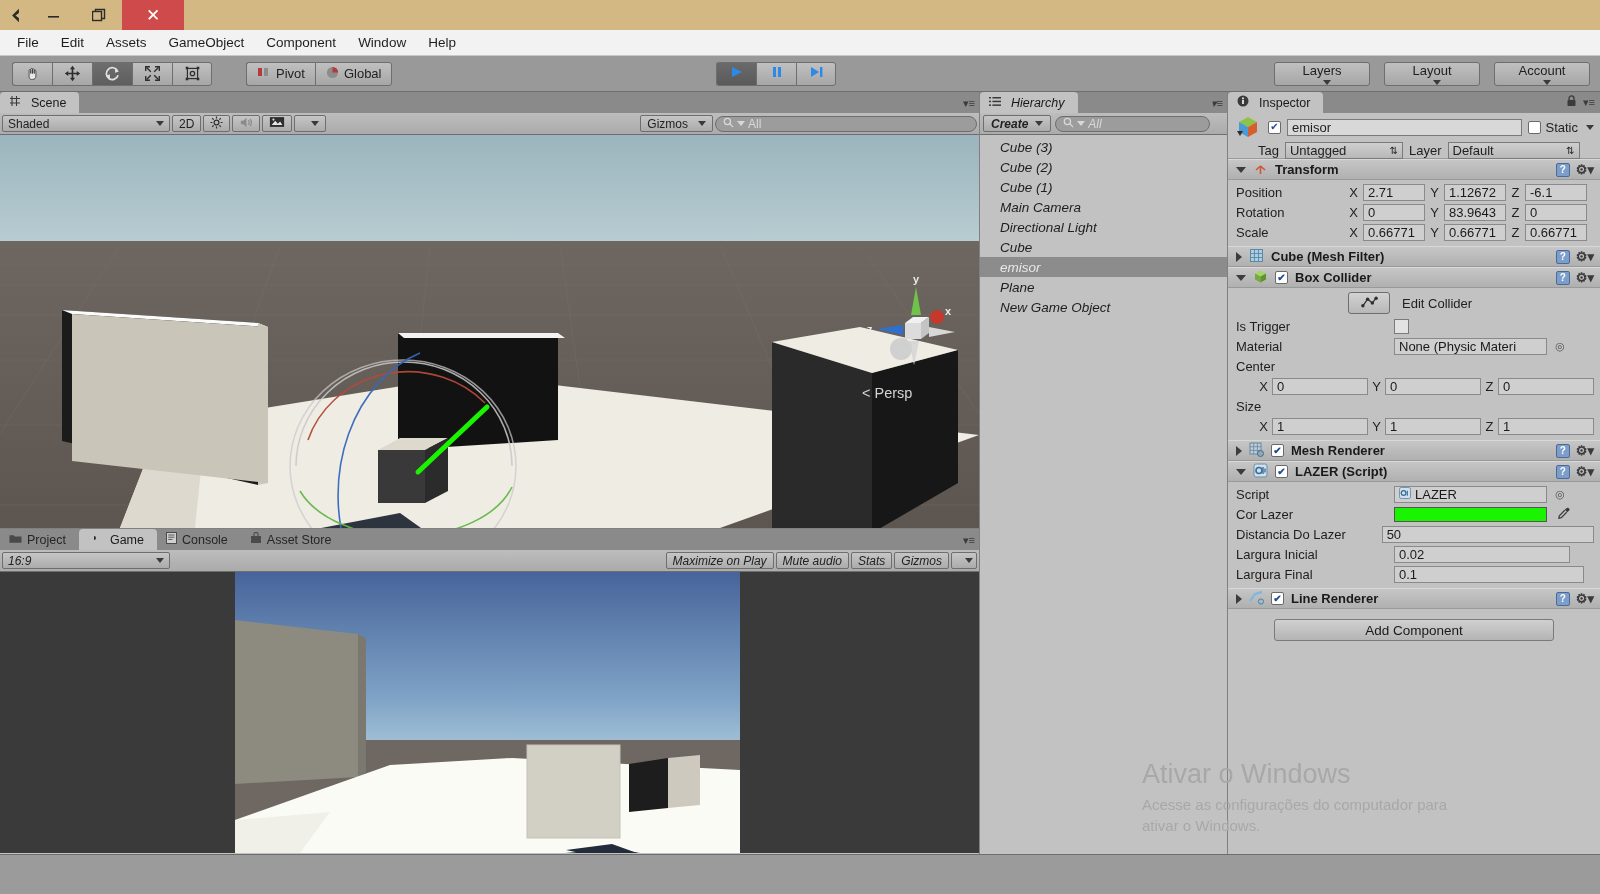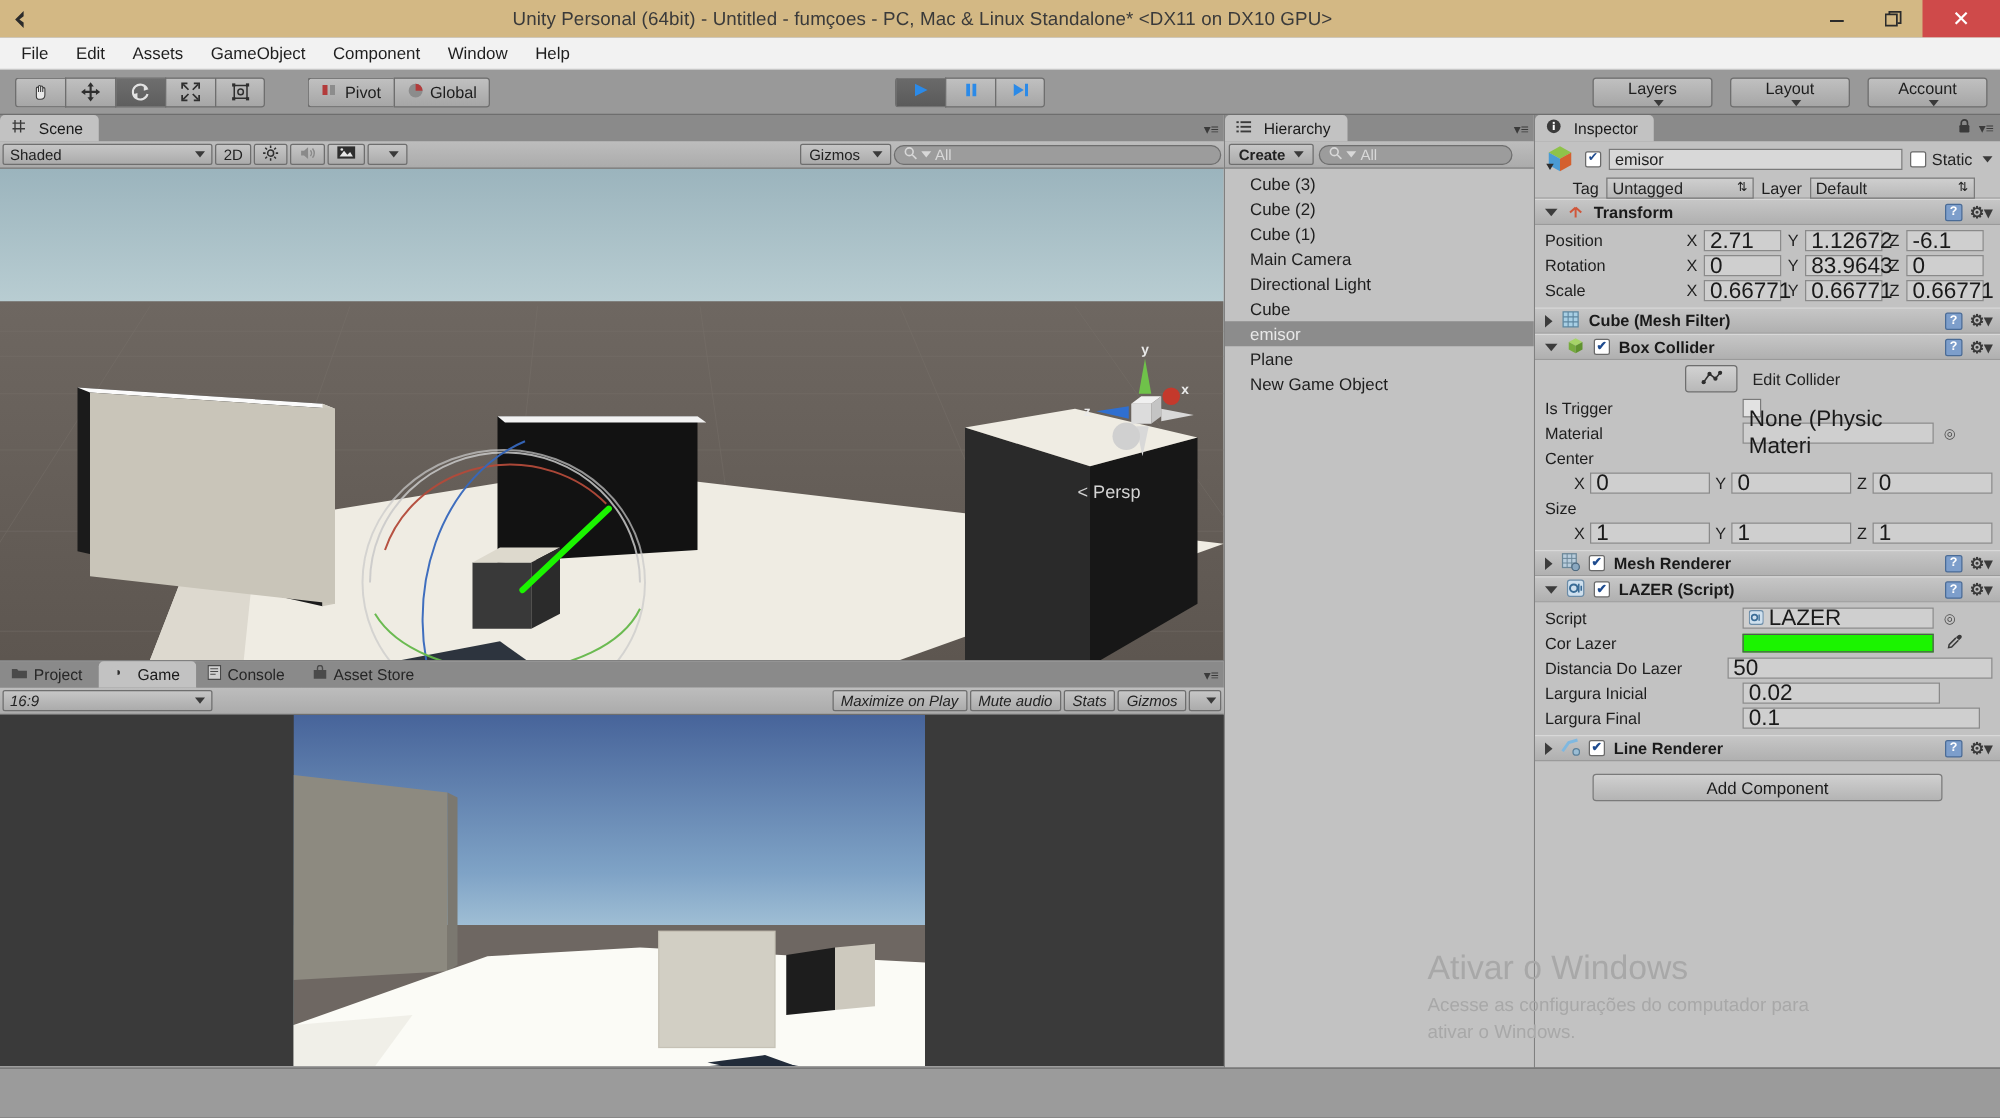--- a/index.html
+++ b/index.html
@@ -106,21 +106,21 @@
   .st-btn { height:17px;min-width:26px;padding:0 6px;background:linear-gradient(#c6c6c6,#ababab);border:1px solid #6e6e6e;border-radius:2px;display:flex;align-items:center;justify-content:center;font-size:12px;}
   .st-spacer { flex:1; }
   .search-box {
     width: 262px; height: 16px; background: #9c9c9c; border: 1px solid #6e6e6e;
     border-radius: 8px; display: flex; align-items: center; padding: 0 7px; gap: 3px;
     font-size: 12px; color: #d8d8d8;
   }
   .scene-view { position: relative; width: 979px; height: 393px; overflow: hidden; }
 
   
-  .hier-panel { position: absolute; left: 980px; top: 92px; width: 247px; height: 762px; background: #c2c2c2; }
+  .hier-panel { position: absolute; left: 980px; top: 92px; width: 247px; height: 762px; background: #c2c2c2; font-style: italic; }
   .hier-toolbar { height: 22px; background: linear-gradient(#bdbdbd,#ababab); display:flex; align-items:center; gap:4px; padding:0 3px; border-bottom:1px solid #6e6e6e;}
   .create-btn { height:17px;padding:0 7px;background:linear-gradient(#c6c6c6,#ababab);border:1px solid #6e6e6e;border-radius:2px;display:flex;align-items:center;gap:5px;font-size:12px;font-weight:bold;}
   .hier-list { background: #c2c2c2; height: 719px; padding-top: 2px; }
   .hier-row { height: 20px; display: flex; align-items: center; padding-left: 20px; font-size: 13.5px; color: #1e1e1e; }
   .hier-row.selected { background: #8c8c8c; color: #e8e8e8; }
 
   
   .insp-panel { position: absolute; left: 1228px; top: 92px; width: 372px; height: 762px; background: #c2c2c2; }
   .insp-head {
     height: 46px; background: #c2c2c2; border-bottom: 1px solid #9a9a9a;
@@ -143,21 +143,21 @@
   }
   .foldout { width:0;height:0;border-top:5px solid transparent;border-bottom:5px solid transparent;border-left:6px solid #3c3c3c;}
   .foldout.open { border-left:5px solid transparent;border-right:5px solid transparent;border-top:6px solid #3c3c3c;border-bottom:none;}
   .hdr-right { margin-left:auto; display:flex; align-items:center; gap:6px; }
   .help-ic { width:14px;height:14px;background:#7d9ecb;border:1px solid #4a6b96;border-radius:2px;color:#fff;font-size:10px;display:flex;align-items:center;justify-content:center;font-weight:bold;}
   .gear-ic { color:#3a3a3a; font-size:13px; }
 
   .comp-body { background: #c2c2c2; padding: 2px 6px 4px 8px; }
   .prop-row { display:flex;align-items:center;height:20px;gap:4px; }
   .prop-label { width:108px; font-size:13px; color:#1e1e1e; }
-  .field { height:17px;background:#cfcfcf;border:1px solid #8a8a8a;font-size:18px;padding:0 4px;display:flex;align-items:center;color:#1a1a1a;}
+  .field { height:17px;background:#cfcfcf;border:1px solid #8a8a8a;font-size:13px;padding:0 4px;display:flex;align-items:center;color:#1a1a1a;}
   .axis-lbl { font-size:13px;width:11px;text-align:center; }
   .vec-row { display:flex;align-items:center;gap:3px;height:20px;padding-left:22px; }
   .vec-row .field { flex:1; }
   .add-comp {
     margin: 10px auto 0; width: 280px; height: 22px;
     background: linear-gradient(#d0d0d0,#b4b4b4); border:1px solid #7a7a7a; border-radius:3px;
     display:flex;align-items:center;justify-content:center;font-size:13.5px;color:#1a1a1a;
   }
 
   
@@ -177,21 +177,20 @@
 <body>
 
 <div class="app">
 
   <div class="titlebar">
     <div class="title-icon">
       <svg width="17" height="17" viewBox="0 0 20 20">
           <path d="M14 2 L6 10 L14 18 L14 13 L10 10 L14 7 Z" fill="#2b2b2b"></path>
         </svg>
     </div>
-    <div class="title-text">Unity Personal (64bit) - Untitled - fumçoes - PC, Mac &amp; Linux Standalone* &lt;DX11 on DX10 GPU&gt;</div>
     <div class="win-btns">
       <div class="win-btn">
         <svg width="13" height="13" viewBox="0 0 13 13">
             <rect x="1" y="7" width="11" height="1.6" fill="#2b2b2b"></rect>
           </svg>
       </div>
       <div class="win-btn">
         <svg width="14" height="14" viewBox="0 0 14 14">
             <rect x="0.5" y="3.5" width="9" height="9" fill="none" stroke="#2b2b2b" stroke-width="1.4"></rect>
             <path d="M3.5 3.5 V1.5 H12.5 V10.5 H10" fill="none" stroke="#2b2b2b" stroke-width="1.4"></path>
@@ -762,21 +761,21 @@
               <path d="M8.3 4.6 L2.5 10.4 L2 13 L4.6 12.5 L10.4 6.7" fill="none" stroke="#3a3a3a" stroke-width="1.3"></path>
             </svg>
         </span>
       </div>
       <div class="prop-row">
         <span class="prop-label" style="width:154px">Distancia Do Lazer</span>
         <span class="field" style="width:230px">50</span>
       </div>
       <div class="prop-row">
         <span class="prop-label" style="width:154px">Largura Inicial</span>
-        <span class="field" style="width:158px">0.02</span>
+        <span class="field" style="width:176px">0.02</span>
       </div>
       <div class="prop-row">
         <span class="prop-label" style="width:154px">Largura Final</span>
         <span class="field" style="width:190px">0.1</span>
       </div>
     </div>
 
     <div class="comp-header">
       <span class="foldout"></span>
       <span>

